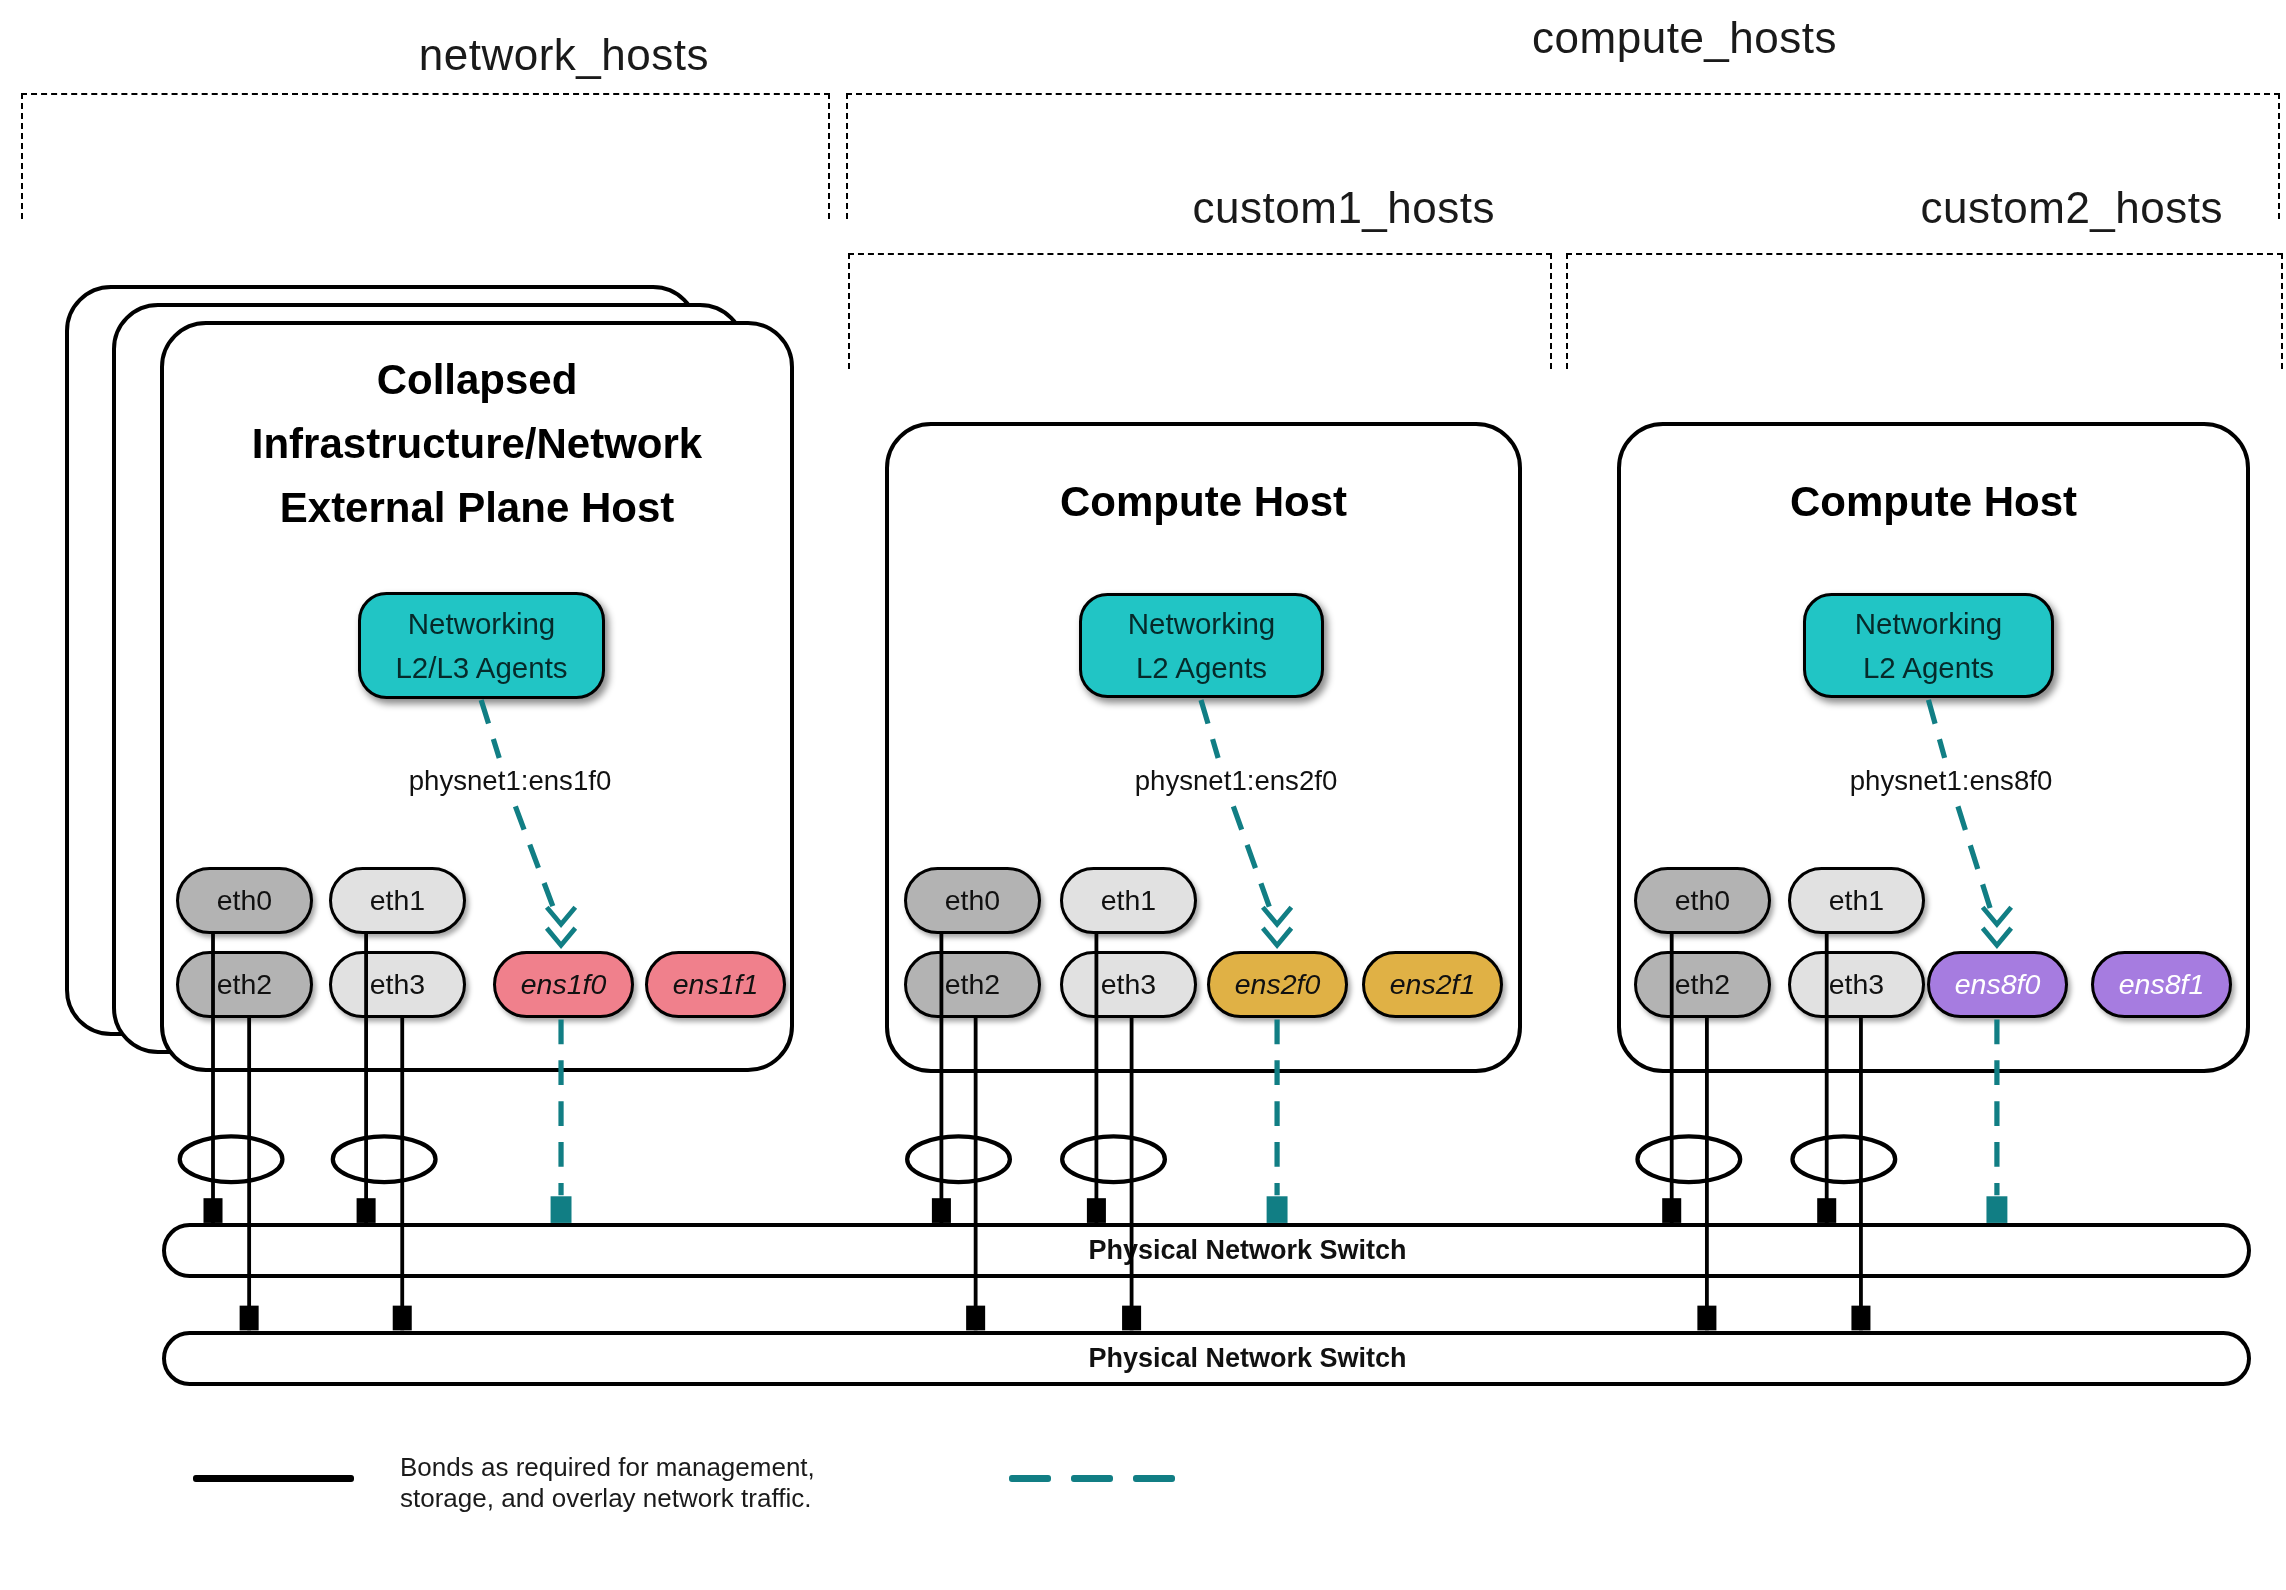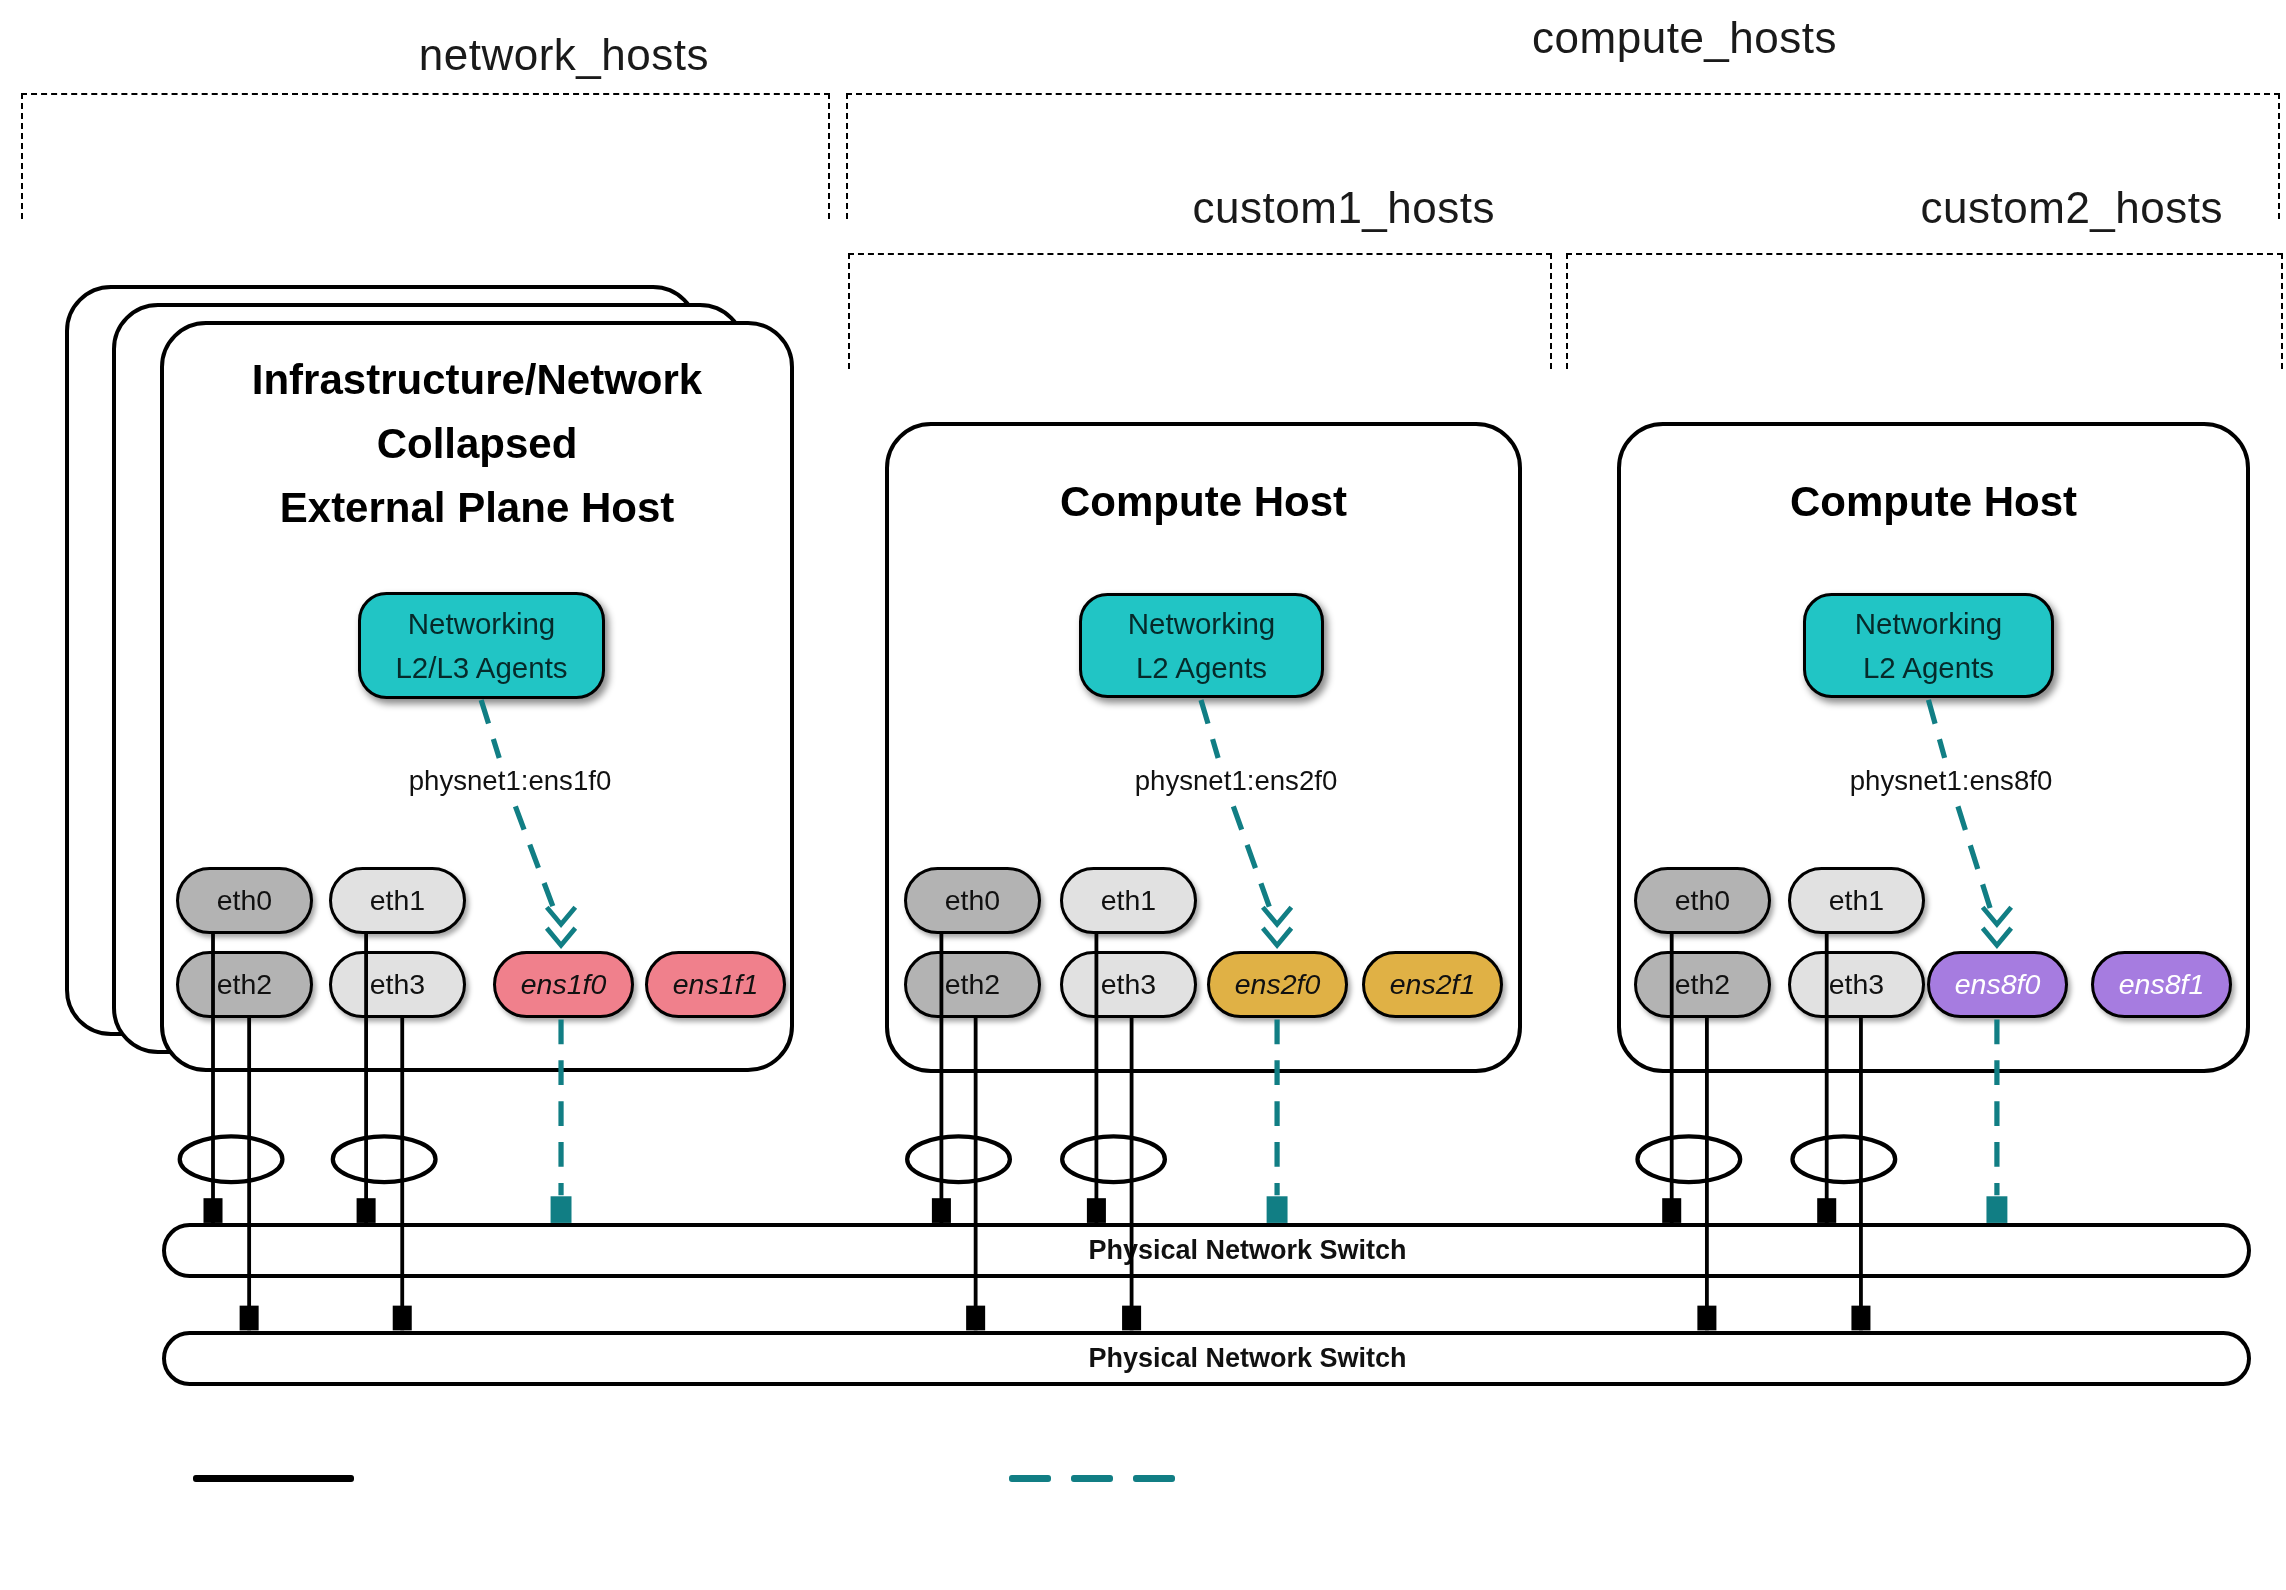--- a/index.html
+++ b/index.html
@@ -73,22 +73,22 @@
   <div class="bracket" style="left:1566px;top:253px;width:713px;height:114px;"></div>
 
   <div class="host layer2" style="left:65px;top:285px;width:634px;height:751px;"></div>
   <div class="host layer2" style="left:112px;top:303px;width:634px;height:751px;"></div>
 
   <div class="host layer3" style="left:160px;top:321px;width:634px;height:751px;"></div>
   <div class="host layer3" style="left:885px;top:422px;width:637px;height:651px;"></div>
   <div class="host layer3" style="left:1617px;top:422px;width:633px;height:651px;"></div>
 
   <div class="host-title layer3" style="left:160px;top:348px;width:634px;">
+    <div>Collapsed</div>
     <div>Infrastructure/Network</div>
-    <div>Collapsed</div>
     <div>External Plane Host</div>
   </div>
   <div class="host-title layer3" style="left:885px;top:470px;width:637px;">Compute Host</div>
   <div class="host-title layer3" style="left:1617px;top:470px;width:633px;">Compute Host</div>
 
   <div class="agent layer3" style="left:358px;top:592px;width:247px;height:107px;">
     <div>Networking</div>
     <div>L2/L3 Agents</div>
   </div>
   <div class="agent layer3" style="left:1079px;top:593px;width:245px;height:105px;">
@@ -197,20 +197,24 @@
     </g>
 
     <g fill="#117e84">
       <rect x="579" y="1258" width="22" height="28"></rect>
       <rect x="1332" y="1258" width="22" height="28"></rect>
       <rect x="2089" y="1258" width="22" height="28"></rect>
     </g>
   </svg>
 
   <div class="legend-line"></div>
+  <div class="legend-text" style="left:400px;top:1452px;">
+    <div>Bonds as required for management,</div>
+    <div>storage, and overlay network traffic.</div>
+  </div>
   <div class="legend-dashes">
       <span></span>
       <span></span>
       <span></span>
     </div>
 
 </div>
 
 
 </body></html>

